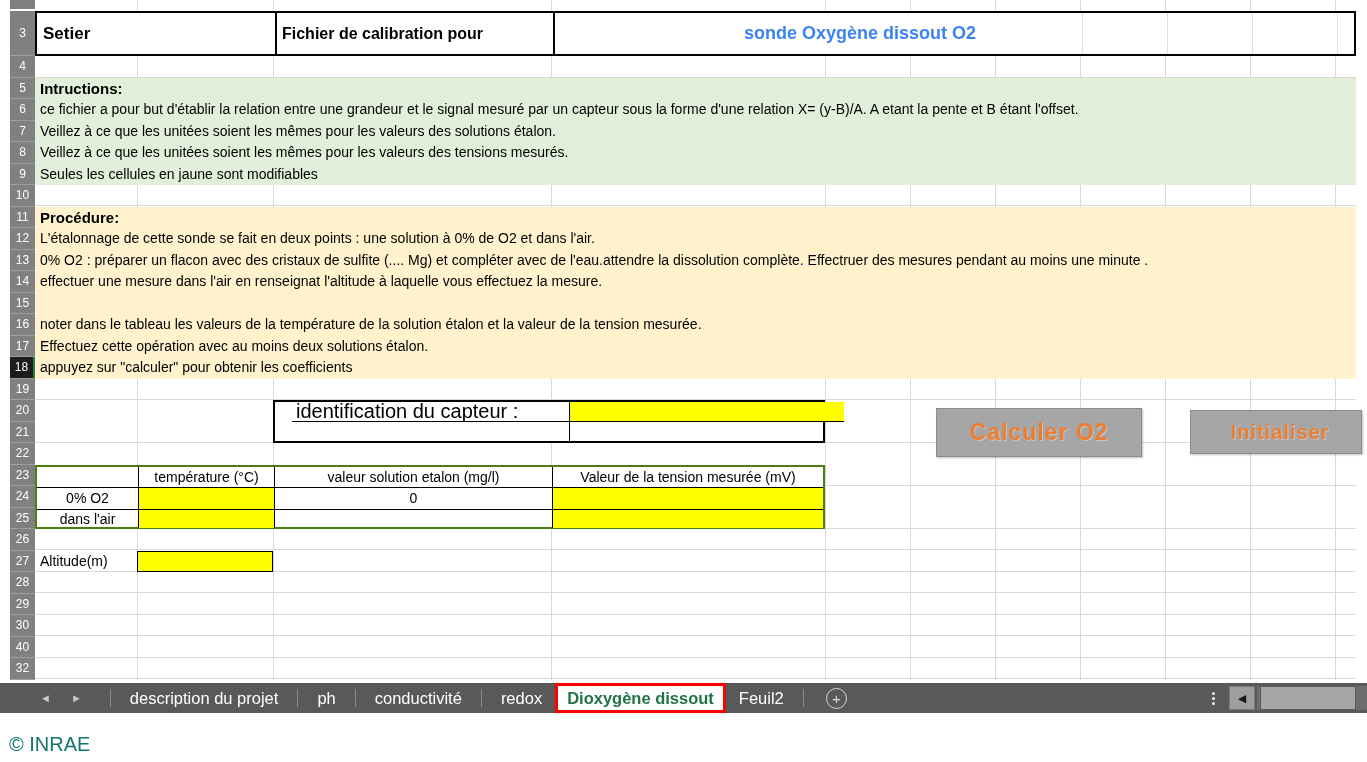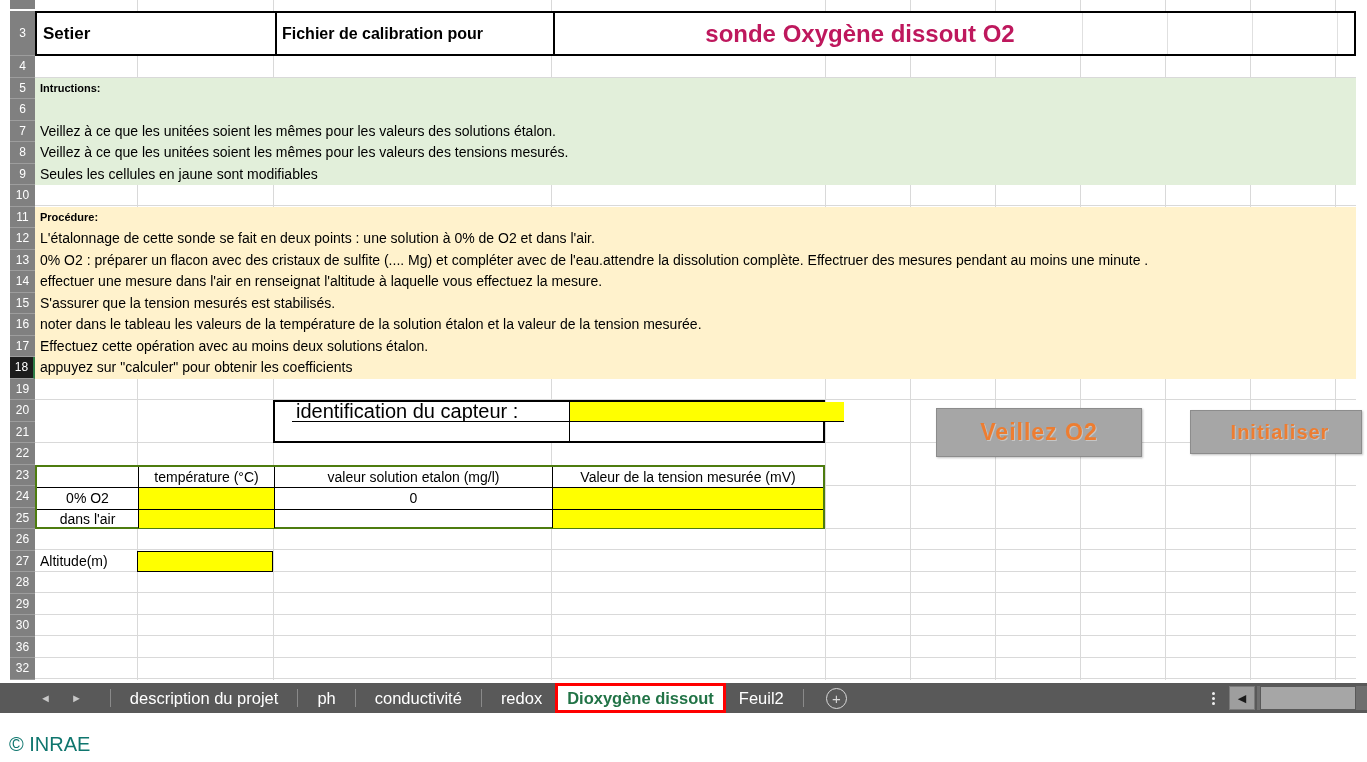--- a/index.html
+++ b/index.html
@@ -22,25 +22,25 @@
   .band-green{position:absolute;left:35px;top:77.5px;width:1321px;height:107.5px;background:#e2efda;}
   .band-cream{position:absolute;left:35px;top:206.5px;width:1321px;height:172px;background:#fff2cc;}
 
   
   .hdr-box{position:absolute;left:35px;top:11px;width:1321px;height:45px;background:#fff;
       border:2px solid #000;box-sizing:border-box;}
   .hdr-box .iv{position:absolute;top:0;width:1px;height:100%;background:#e0e0e0;}
   .hdr-sep{position:absolute;top:0;width:2px;height:100%;background:#000;}
   .hdr-text{position:absolute;top:0;height:100%;display:flex;align-items:center;font-weight:bold;font-size:17px;color:#000;}
   .hdr-title{position:absolute;left:516px;top:0;width:614px;height:100%;display:flex;align-items:center;
-      justify-content:center;font-weight:bold;font-size:24px;color:#be185d;}
+      justify-content:center;font-weight:bold;font-size:18px;color:#3b82f6;}
 
   
   .cellline{position:absolute;left:40px;height:21.5px;line-height:21.5px;font-size:14px;color:#000;white-space:nowrap;}
-  .heading{font-weight:bold;font-size:11px;}
+  .heading{font-weight:bold;font-size:15px;}
 
   
   .id-box{position:absolute;left:273px;top:400px;width:552px;height:43px;border:2px solid #000;box-sizing:border-box;background:#fff;}
   .id-cell{position:absolute;box-sizing:border-box;font-size:20px;line-height:19px;margin-left:17px;}
   .id-label{left:0;top:0;width:278px;height:20px;border-right:1.5px solid #000;border-bottom:1.5px solid #000;padding-left:4px;}
   .id-input{left:278px;top:0;width:274px;height:20px;background:#ffff00;border-bottom:1.5px solid #000;}
   .id-b1{left:0;top:20px;width:278px;height:19px;border-right:1.5px solid #000;}
   .id-b2{left:278px;top:20px;width:274px;height:19px;}
 
   
@@ -125,61 +125,61 @@
       <div class="rn">21</div>
       <div class="rn">22</div>
       <div class="rn">23</div>
       <div class="rn">24</div>
       <div class="rn">25</div>
       <div class="rn">26</div>
       <div class="rn">27</div>
       <div class="rn">28</div>
       <div class="rn">29</div>
       <div class="rn">30</div>
-      <div class="rn">36</div>
+      <div class="rn">40</div>
       <div class="rn">32</div>
     </div>
 
   <div class="band-green"></div>
   <div class="band-cream"></div>
 
   <div class="hdr-box">
     <div class="iv" style="left:1045px"></div>
     <div class="iv" style="left:1130px"></div>
     <div class="iv" style="left:1215px"></div>
     <div class="iv" style="left:1300px"></div>
     <div class="hdr-text" style="left:6px">Setier</div>
     <div class="hdr-sep" style="left:238px"></div>
     <div class="hdr-text" style="left:245px;font-size:16px">Fichier de calibration pour</div>
     <div class="hdr-sep" style="left:516px"></div>
     <div class="hdr-title">sonde Oxygène dissout O2</div>
   </div>
 
   <div class="cellline heading" style="top:77.5px">Intructions:</div>
+  <div class="cellline" style="top:99px">ce fichier a pour but d'établir la relation entre une grandeur et le signal mesuré par un capteur sous la forme d'une relation X= (y-B)/A.   A etant la pente et B étant l'offset.</div>
   <div class="cellline" style="top:120.5px">Veillez à ce que les unitées soient les mêmes pour les valeurs des solutions étalon.</div>
   <div class="cellline" style="top:142px">Veillez à ce que les unitées soient les mêmes pour les valeurs des tensions mesurés.</div>
   <div class="cellline" style="top:163.5px">Seules les cellules en jaune sont modifiables</div>
 
   <div class="cellline heading" style="top:206.5px">Procédure:</div>
   <div class="cellline" style="top:228px">L'étalonnage de cette sonde se fait en deux points : une solution à 0% de O2 et dans l'air.</div>
   <div class="cellline" style="top:249.5px">0% O2 : préparer un flacon avec des cristaux de sulfite (.... Mg) et compléter avec de l'eau.attendre la dissolution complète. Effectruer des mesures pendant au moins une minute .</div>
   <div class="cellline" style="top:271px">effectuer une mesure dans l'air en renseignat l'altitude à laquelle vous effectuez la mesure.</div>
-  <div class="cellline" style="top:292.5px">S'assurer que la tension mesurés est stabilisés.</div>
   <div class="cellline" style="top:314px">noter dans le tableau les valeurs de la température de la solution étalon et la valeur de la tension mesurée.</div>
   <div class="cellline" style="top:335.5px">Effectuez cette opération avec au moins deux solutions étalon.</div>
   <div class="cellline" style="top:357px">appuyez sur "calculer" pour obtenir les coefficients</div>
 
   <div class="id-box">
     <div class="id-cell id-label">identification du capteur :</div>
     <div class="id-cell id-input"></div>
     <div class="id-cell id-b1"></div>
     <div class="id-cell id-b2"></div>
   </div>
 
-  <div class="macro-btn btn-calc">Veillez O2</div>
+  <div class="macro-btn btn-calc">Calculer O2</div>
   <div class="macro-btn btn-init">Initialiser</div>
 
   <div class="cal-table">
 
     <div class="tc" style="left:0;top:0;width:102px;height:21.5px"></div>
     <div class="tc" style="left:102px;top:0;width:136px;height:21.5px">température (°C)</div>
     <div class="tc" style="left:238px;top:0;width:278px;height:21.5px">valeur solution etalon (mg/l)</div>
     <div class="tc noR" style="left:516px;top:0;width:270px;height:21.5px">Valeur de la tension mesurée (mV)</div>
 
     <div class="tc" style="left:0;top:21.5px;width:102px;height:21.5px">0% O2</div>

